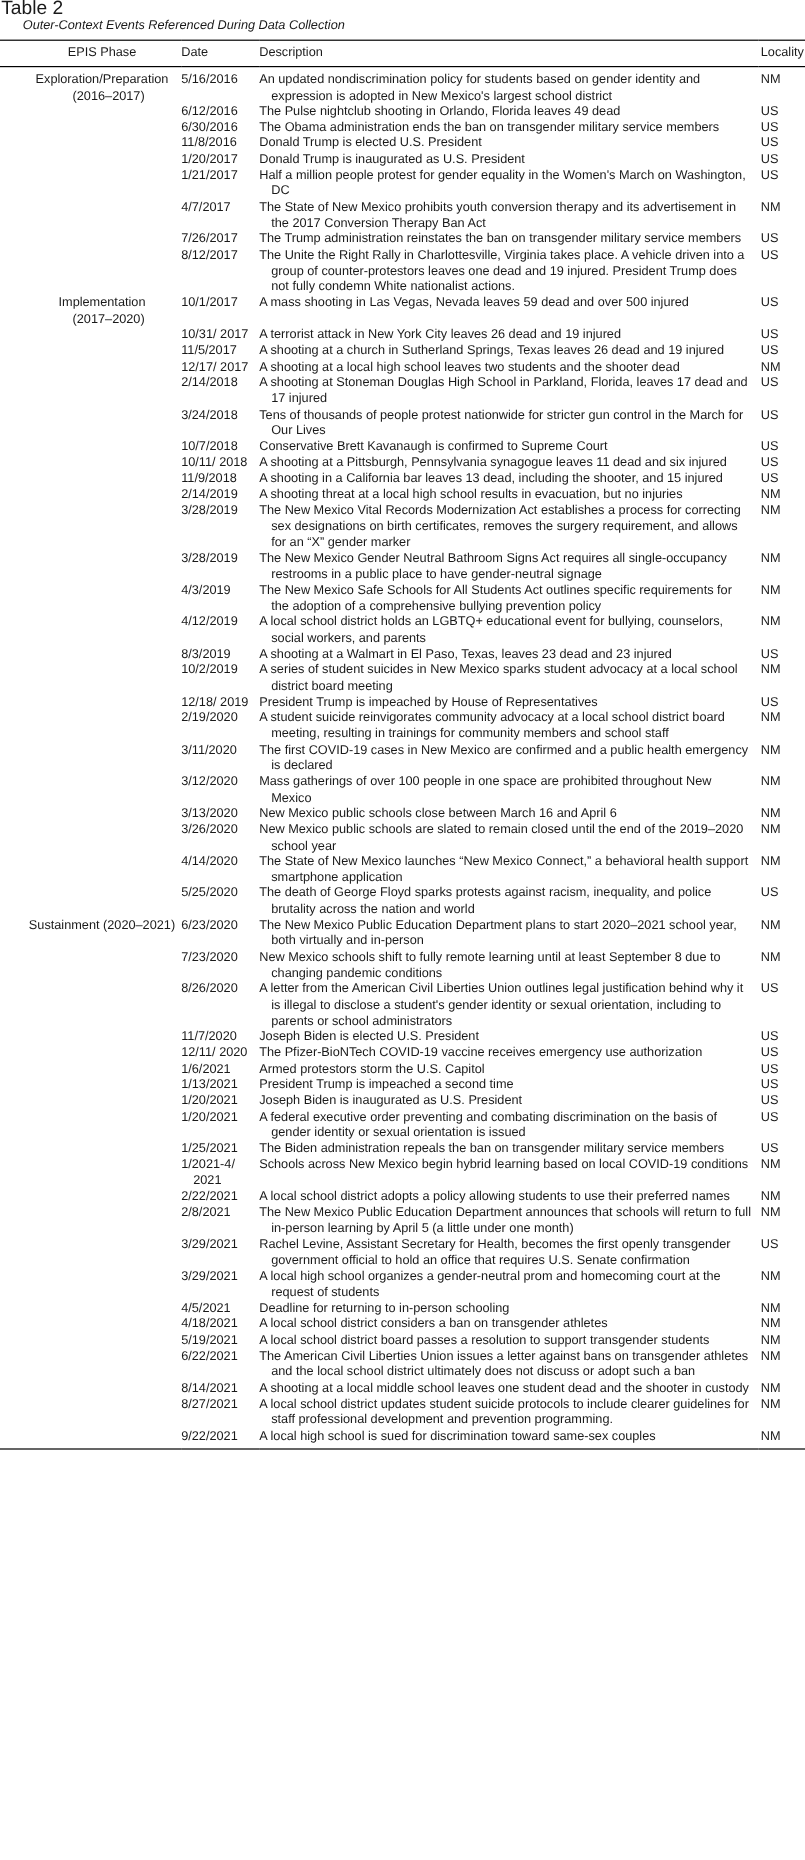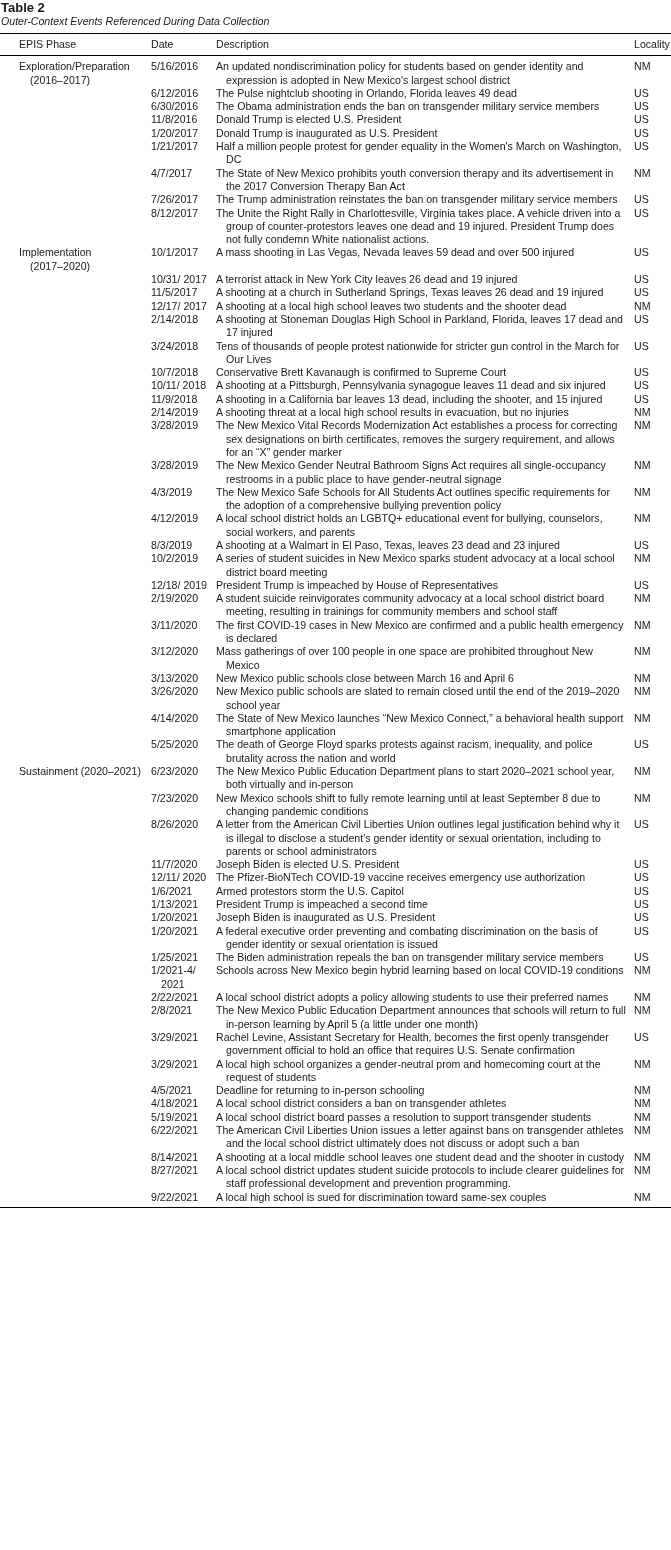--- a/index.html
+++ b/index.html
@@ -5,45 +5,45 @@
   html, body { margin: 0; padding: 0; background: #ffffff; }
   body {
     width: 671px; height: 1550px; overflow: hidden;
     font-family: "Liberation Sans", "DejaVu Sans", sans-serif;
     color: #1a1a1a;
     font-size: 10.6px;
     line-height: 13.3px;
   }
   .wrap { position: relative; width: 671px; }
   .table-label {
-    font-weight: bold; font-size: 13px; line-height: 13px;
+    font-weight: normal; font-size: 16px; line-height: 13px;
     padding: 0 0 0 1px; margin-top: 1px;
   }
   .table-caption {
     font-style: italic; font-size: 10.6px; line-height: 13px;
-    padding-left: 1px; margin-top: 1px;
+    padding-left: 19px; margin-top: 1px;
   }
   table {
     border-collapse: collapse; width: 671px; margin-top: 5px;
     table-layout: fixed;
   }
   thead tr th {
     font-weight: normal; text-align: left;
     padding: 4px 0 4px 0;
     border-top: 1.3px solid #000; border-bottom: 1px solid #000;
     vertical-align: top;
   }
   tbody td { vertical-align: top; padding: 0; }
   tbody tr.first td { padding-top: 4px; margin-left: 33px; }
   tbody tr.last td { padding-bottom: 3px; border-bottom: 1.3px solid #000; }
   col.c-phase { width: 151px; }
   col.c-date { width: 65px; }
   col.c-desc { width: 416px; }
   col.c-loc { width: 39px; }
-  th.phase, td.phase { padding-left: 19px; }
+  th.phase, td.phase { padding-left: 19px; text-align: center; }
   td.phase .ph-line2 { padding-left: 11px; }
   td.desc { padding-right: 6px; }
   .desc-text { padding-left: 10px; text-indent: -10px; display: block; }
   .date-text { display: block; padding-left: 10px; text-indent: -10px; }
   th.loc, td.loc { padding-left: 2px; }
 </style>
 </head>
 <body>
 
 <div class="wrap">

